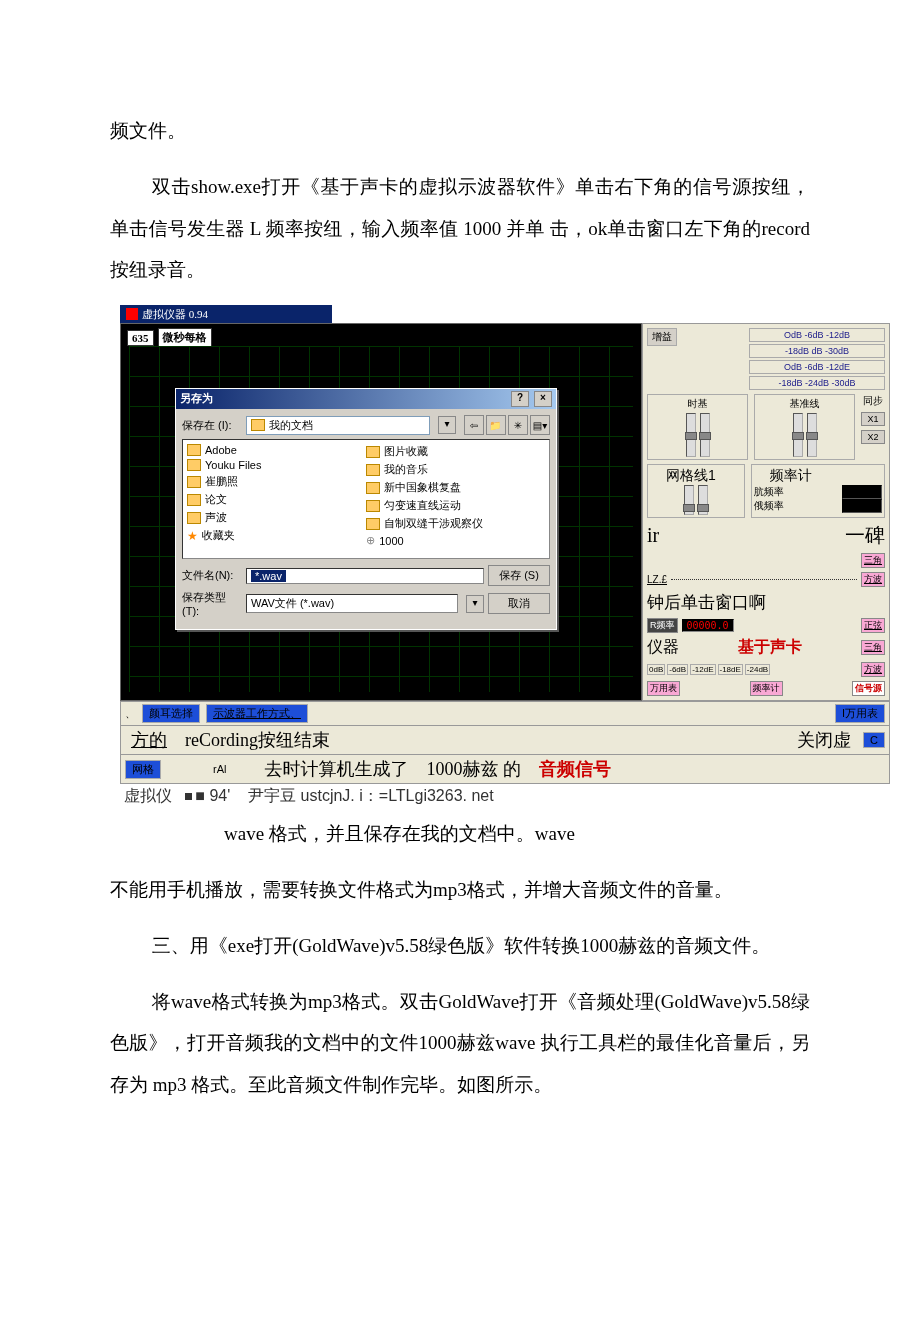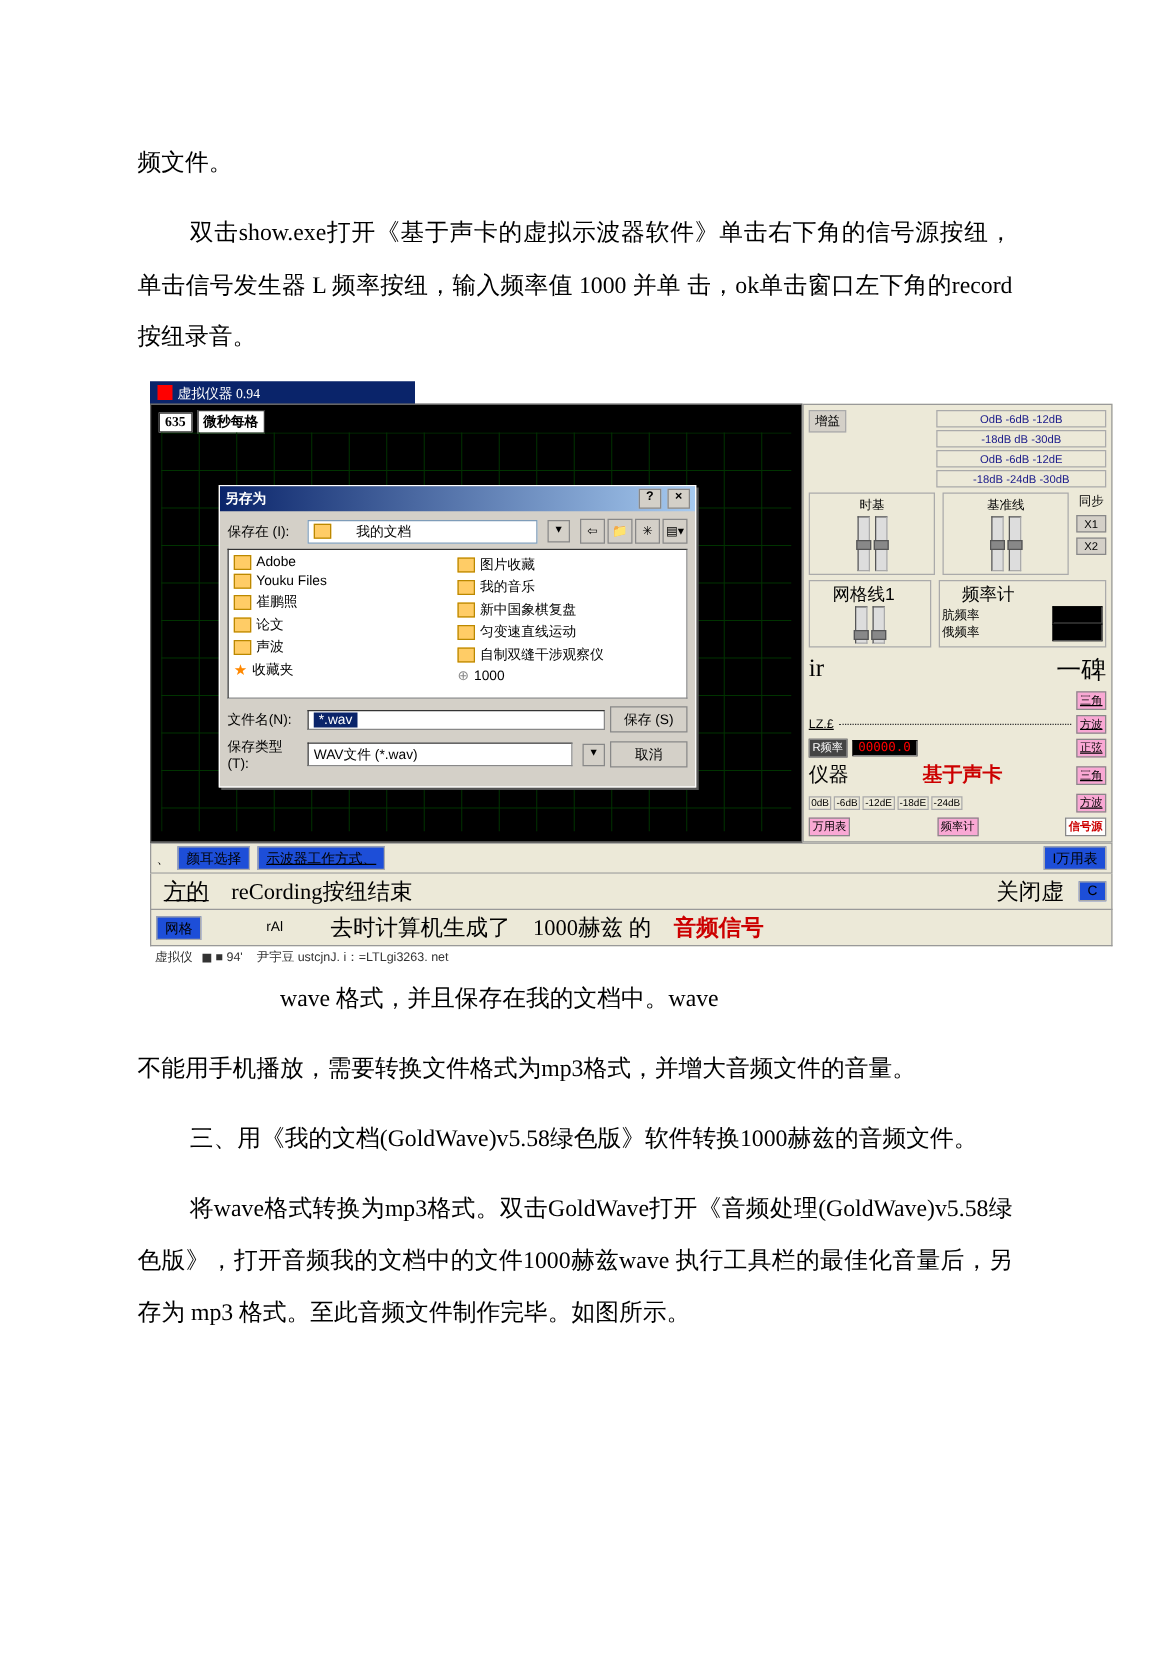--- a/index.html
+++ b/index.html
@@ -176,21 +176,21 @@
   
   .bottom-strip {
     display:flex; align-items:center; gap:6px;
     background:#ece9d8; border:1px solid #999;
     padding:2px 4px; font-size:11px;
     font-family: "Microsoft YaHei", Tahoma, sans-serif;
   }
   .bottom-strip .cell { border:1px solid #aaa; padding:1px 6px; background:#1d4ed8;}
   .big { font-size:18px; font-family:"SimSun",serif; padding:0 6px;}
   .u { text-decoration:underline; }
-  .status-line { font-size:10px; color:#333; padding:2px 0 0 4px; font-family:Tahoma,sans-serif;}
+  .status-line { font-size:16px; color:#333; padding:2px 0 0 4px; font-family:Tahoma,sans-serif;}
   .status-line .sq{display:inline-block;width:7px;height:7px;background:#333;margin-right:3px;vertical-align:middle;}
 </style>
 </head>
 <body>
 
 <div class="page">
   <p class="para">频文件。</p>
   <p class="para indent">双击show.exe打开《基于声卡的虚拟示波器软件》单击右下角的信号源按纽，单击信号发生器 L 频率按纽，输入频率值 1000 并单 击，ok单击窗口左下角的record按纽录音。</p>
 
   <div class="figure">
@@ -215,21 +215,21 @@
               <span class="btns">
                 <span>?</span>
                 <span>×</span>
               </span>
             </div>
             <div class="dlg-body">
               <div class="dlg-row">
                 <label>保存在 (I):</label>
                 <div class="combo">
                   <span class="folder"></span>
-                  <span style="margin-left:20px">我的文档</span>
+                  <span style="margin-left:4px">我的文档</span>
                 </div>
                 <span class="combo-arrow">▾</span>
                 <div class="nav-icons">
                   <span>⇦</span>
                   <span>📁</span>
                   <span>✳</span>
                   <span>▤▾</span>
                 </div>
               </div>
               <div class="file-list">
@@ -362,20 +362,23 @@
           </div>
           <div class="row-line">
             <span style="flex:1"></span>
             <span class="button-small u">三角</span>
           </div>
           <div class="row-line">
             <span class="u">LZ.£</span>
             <span class="dotted"></span>
             <span class="button-small u">方波</span>
           </div>
+          <div class="row-line" style="font-size:17px;font-family:SimSun">
+            <span>钟后单击窗口啊</span>
+          </div>
           <div class="row-line">
             <span class="button-small" style="background:#444;color:#fff">R频率</span>
             <span class="lcd">00000.0</span>
             <span style="flex:1"></span>
             <span class="button-small u">正弦</span>
           </div>
           <div class="row-line" style="font-size:16px;font-family:SimSun">
             <span>仪器</span>
             <span class="red">基于声卡</span>
             <span class="button-small u">三角</span>
@@ -424,15 +427,15 @@
       <div class="status-line">
         <span>虚拟仪</span>&nbsp;&nbsp;
         <span class="sq"></span><span>■ 94'</span>&nbsp;&nbsp;&nbsp;
         <span>尹宇豆 ustcjnJ. i：=LTLgi3263. net</span>
       </div>
     </div>
   </div>
 
   <p class="para" style="text-indent:6em">wave 格式，并且保存在我的文档中。wave</p>
   <p class="para">不能用手机播放，需要转换文件格式为mp3格式，并增大音频文件的音量。</p>
-  <p class="para indent">三、用《我的文档(GoldWave)v5.58绿色版》软件转换1000赫兹的音频文件。</p>
+  <p class="para indent">三、用《exe打开(GoldWave)v5.58绿色版》软件转换1000赫兹的音频文件。</p>
   <p class="para indent">将wave格式转换为mp3格式。双击GoldWave打开《音频处理(GoldWave)v5.58绿色版》，打开音频我的文档中的文件1000赫兹wave 执行工具栏的最佳化音量后，另存为 mp3 格式。至此音频文件制作完毕。如图所示。</p>
 </div>
 
 </body></html>

